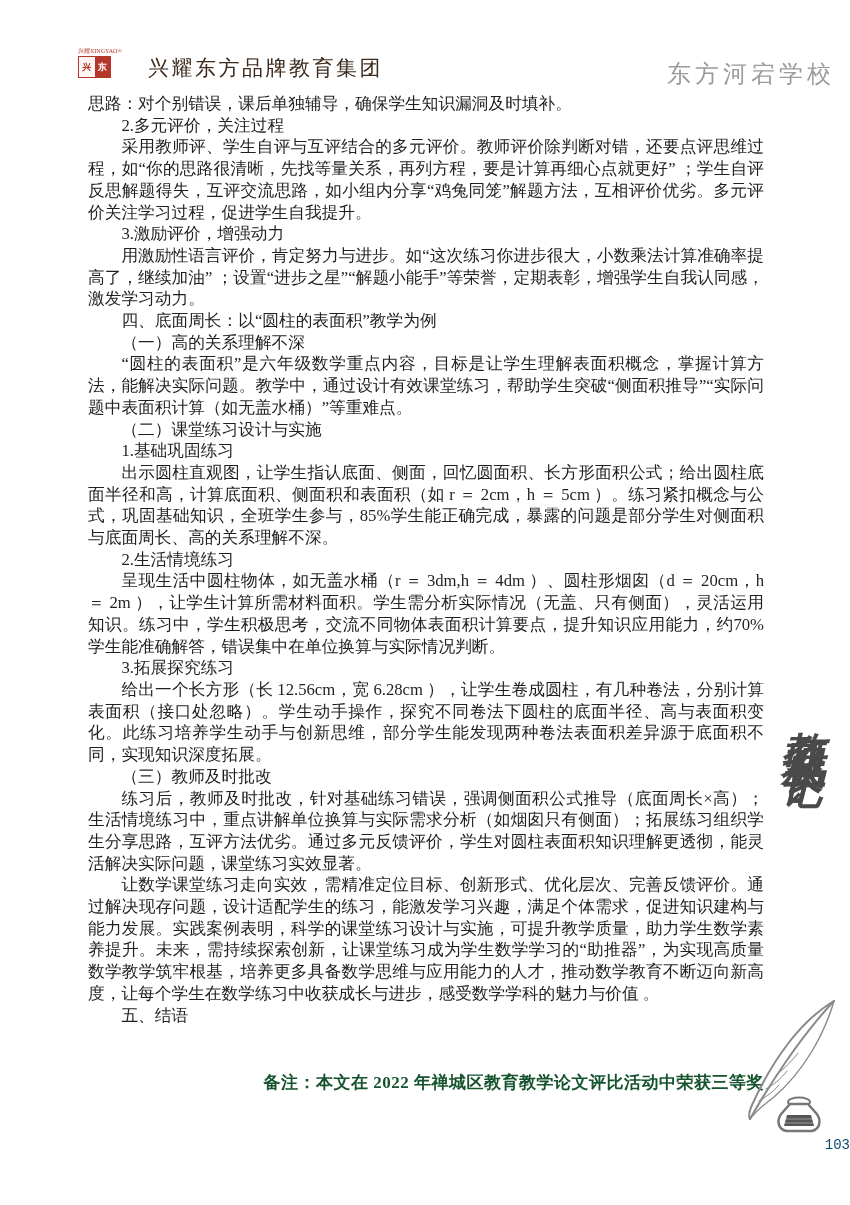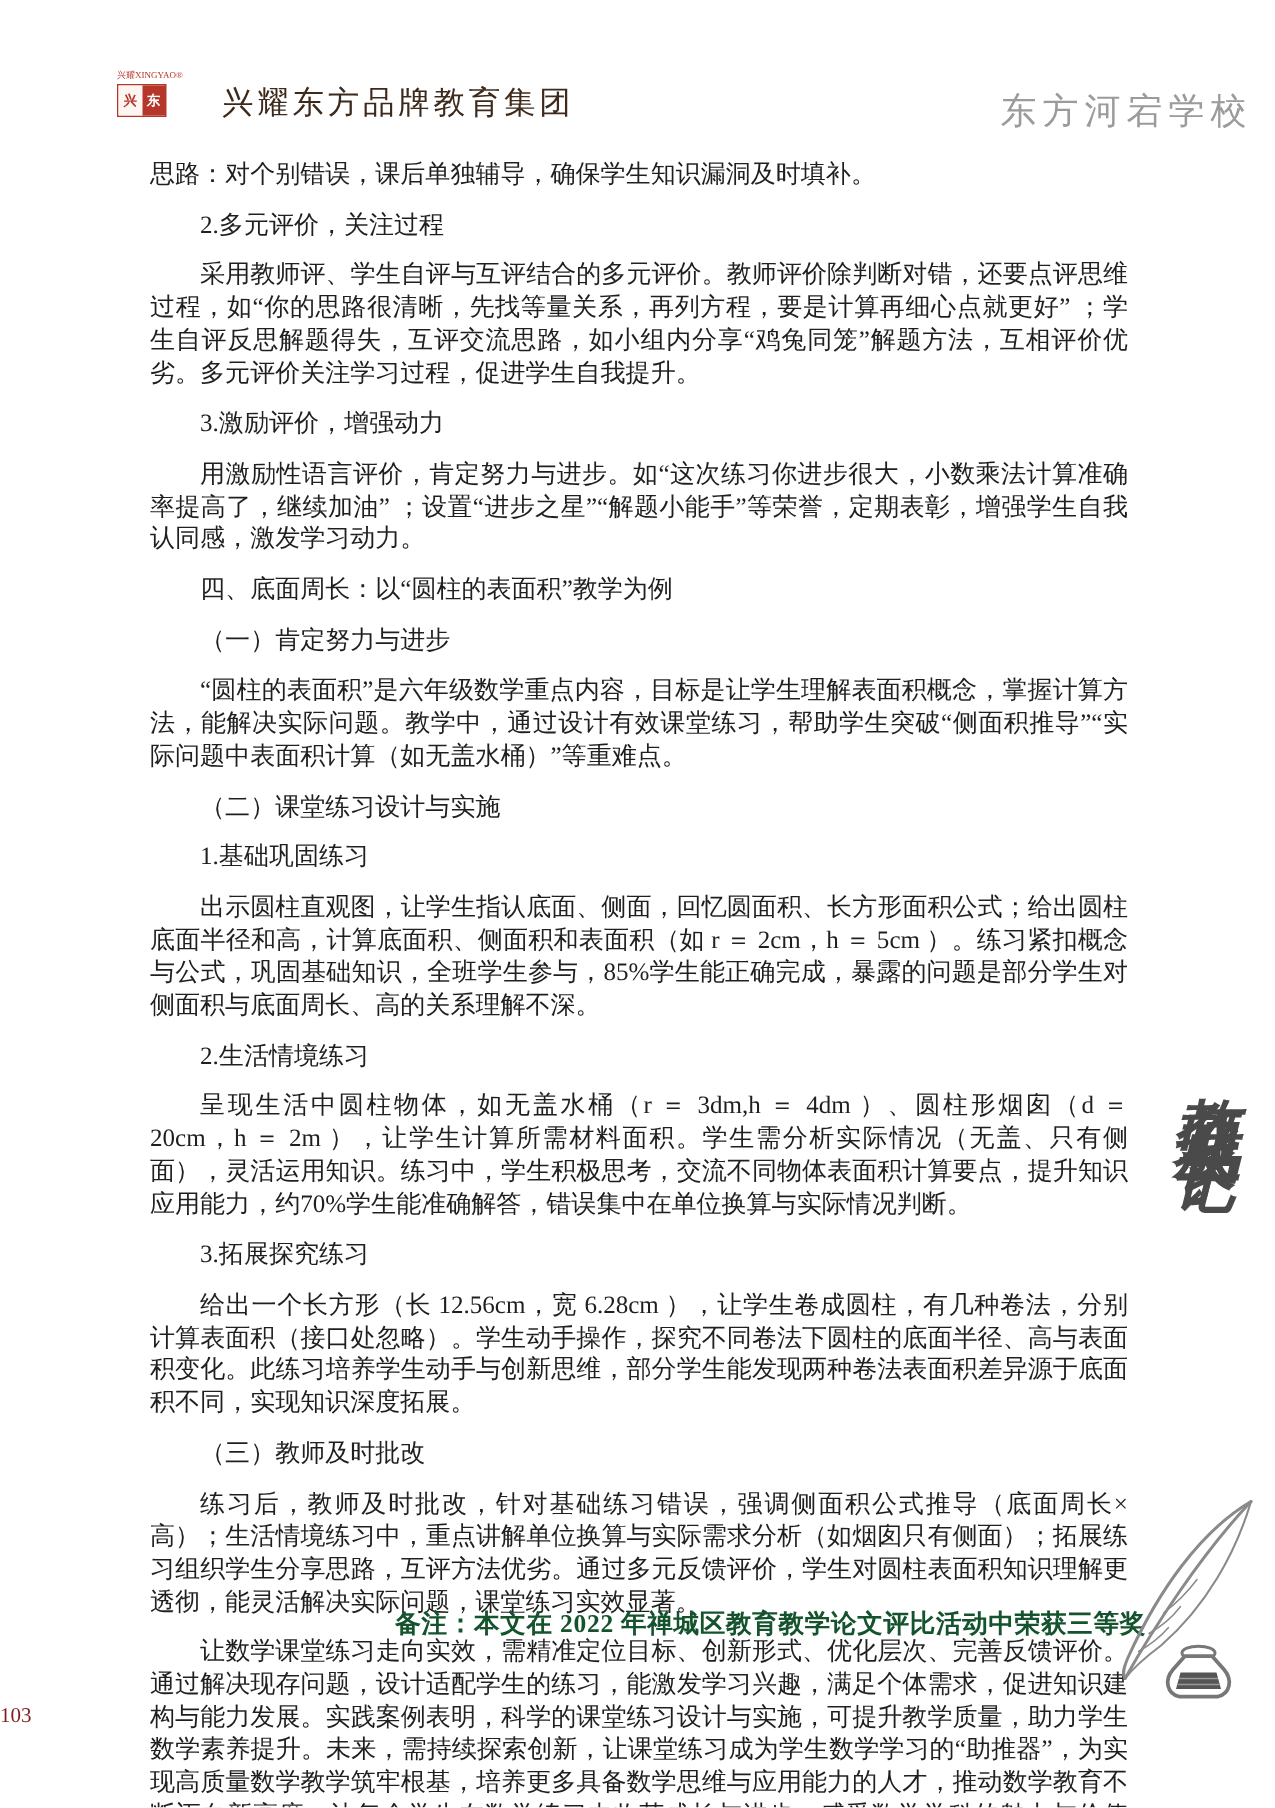--- a/index.html
+++ b/index.html
@@ -28,41 +28,41 @@
   }
   .school-name {
     position:absolute; right:0; top:12px; font-size:24px; color:#9b9b9b;
     letter-spacing:4px; white-space:nowrap;
   }
   
   .body-text {
     position:absolute; top:93px; left:88px; width:676px;
     font-size:16.7px; line-height:21.7px; color:#1f1f1f; text-align:justify;
   }
-  .body-text p { margin:12px; padding:0; }
+  .body-text p { margin:0; padding:0; }
   .ind { text-indent:2em; }
   
   .remark {
     position:absolute; top:1071px; left:88px; width:676px; text-align:right;
     color:#14532d; font-weight:bold; font-size:17px; letter-spacing:0.5px;
   }
   
   .side-mark {
     position:absolute; top:698px; right:20px;
     writing-mode:vertical-rl; text-orientation:upright;
     font-size:42px; letter-spacing:7px; color:#4a4a4a;
     font-style:italic; font-weight:bold;
     font-family:"Liberation Serif","DejaVu Serif",serif;
   }
   
   .quill { position:absolute; top:995px; right:2px; width:112px; height:142px; }
   
   .footer {
-    position:absolute; top:1137px; left:0; width:100%; text-align:left;
-    font-size:14px; color:#7f1d1d; font-family:Liberation Serif, serif;
+    position:absolute; top:1137px; left:0; width:100%; text-align:right;
+    font-size:14px; color:#0c4a6e; font-family:Liberation Mono, monospace;
   }
 </style>
 </head>
 <body>
 
 <div class="page">
 
   <div class="header">
     <div class="logo">
       <div class="logo-top">兴耀XINGYAO®</div>
@@ -75,21 +75,21 @@
     <div class="school-name">东方河宕学校</div>
   </div>
 
   <div class="body-text">
     <p>思路：对个别错误，课后单独辅导，确保学生知识漏洞及时填补。</p>
     <p class="ind">2.多元评价，关注过程</p>
     <p class="ind">采用教师评、学生自评与互评结合的多元评价。教师评价除判断对错，还要点评思维过程，如“你的思路很清晰，先找等量关系，再列方程，要是计算再细心点就更好”  ；学生自评反思解题得失，互评交流思路，如小组内分享“鸡兔同笼”解题方法，互相评价优劣。多元评价关注学习过程，促进学生自我提升。</p>
     <p class="ind">3.激励评价，增强动力</p>
     <p class="ind">用激励性语言评价，肯定努力与进步。如“这次练习你进步很大，小数乘法计算准确率提高了，继续加油”  ；设置“进步之星”“解题小能手”等荣誉，定期表彰，增强学生自我认同感，激发学习动力。</p>
     <p class="ind">四、底面周长：以“圆柱的表面积”教学为例</p>
-    <p class="ind">（一）肯定努力与进步</p>
+    <p class="ind">（一）高的关系理解不深</p>
     <p class="ind">“圆柱的表面积”是六年级数学重点内容，目标是让学生理解表面积概念，掌握计算方法，能解决实际问题。教学中，通过设计有效课堂练习，帮助学生突破“侧面积推导”“实际问题中表面积计算（如无盖水桶）”等重难点。</p>
     <p class="ind">（二）课堂练习设计与实施</p>
     <p class="ind">1.基础巩固练习</p>
     <p class="ind">出示圆柱直观图，让学生指认底面、侧面，回忆圆面积、长方形面积公式；给出圆柱底面半径和高，计算底面积、侧面积和表面积（如 r ＝ 2cm，h ＝ 5cm ）。练习紧扣概念与公式，巩固基础知识，全班学生参与，85%学生能正确完成，暴露的问题是部分学生对侧面积与底面周长、高的关系理解不深。</p>
     <p class="ind">2.生活情境练习</p>
     <p class="ind">呈现生活中圆柱物体，如无盖水桶（r ＝ 3dm,h ＝ 4dm ）、圆柱形烟囱（d ＝ 20cm，h ＝ 2m ），让学生计算所需材料面积。学生需分析实际情况（无盖、只有侧面），灵活运用知识。练习中，学生积极思考，交流不同物体表面积计算要点，提升知识应用能力，约70%学生能准确解答，错误集中在单位换算与实际情况判断。</p>
     <p class="ind">3.拓展探究练习</p>
     <p class="ind">给出一个长方形（长 12.56cm，宽 6.28cm  ），让学生卷成圆柱，有几种卷法，分别计算表面积（接口处忽略）。学生动手操作，探究不同卷法下圆柱的底面半径、高与表面积变化。此练习培养学生动手与创新思维，部分学生能发现两种卷法表面积差异源于底面积不同，实现知识深度拓展。</p>
     <p class="ind">（三）教师及时批改</p>
     <p class="ind">练习后，教师及时批改，针对基础练习错误，强调侧面积公式推导（底面周长×高）；生活情境练习中，重点讲解单位换算与实际需求分析（如烟囱只有侧面）；拓展练习组织学生分享思路，互评方法优劣。通过多元反馈评价，学生对圆柱表面积知识理解更透彻，能灵活解决实际问题，课堂练习实效显著。</p>

